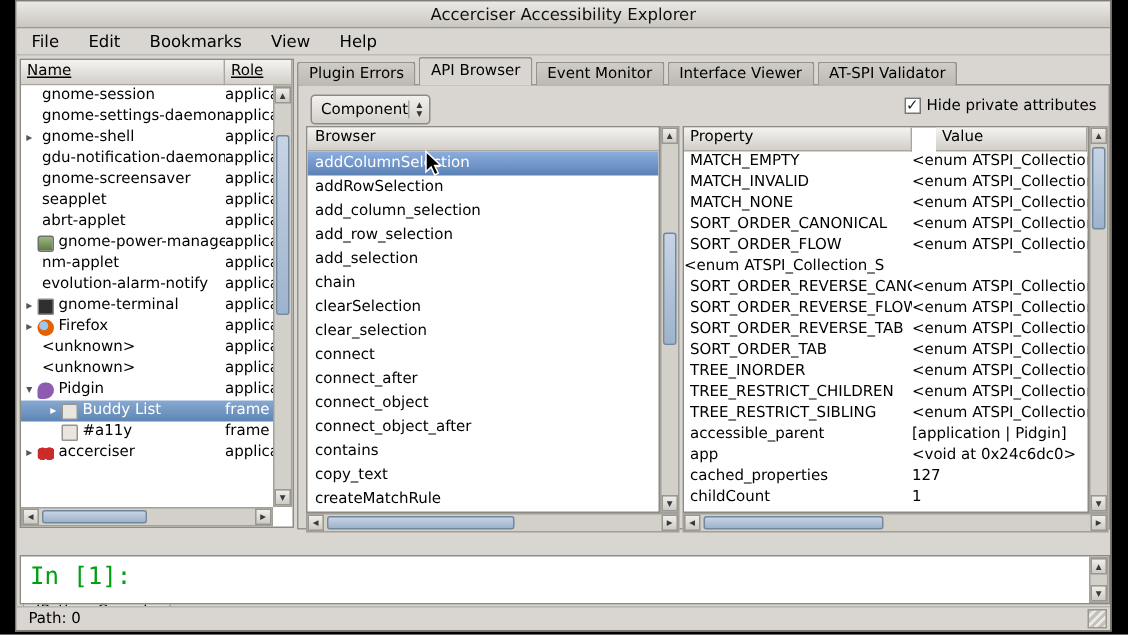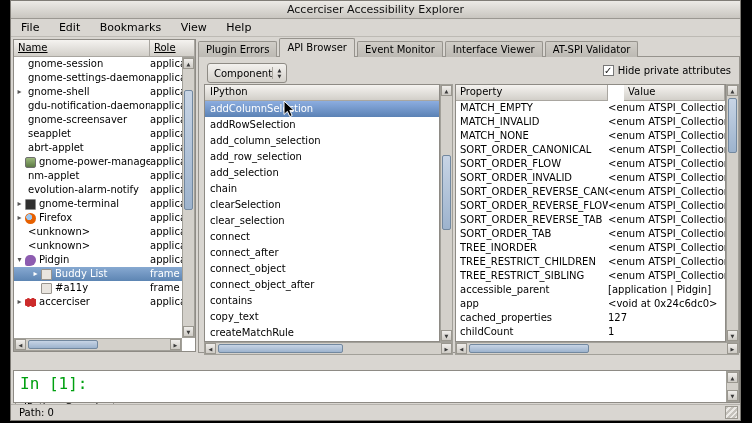--- a/index.html
+++ b/index.html
@@ -327,21 +327,21 @@
           <span>▼</span>
       </span>
     </div>
 
     <div class="chk-row">
       <span class="chk-box">✓</span>
       <span>Hide private attributes</span>
     </div>
 
     <div class="method-pane">
-      <div class="method-head">IPython</div>
+      <div class="method-head">Browser</div>
       <div>
 
           <div class="method-item selected"><span>addColumnSelection</span></div>
 
           <div class="method-item"><span>addRowSelection</span></div>
 
           <div class="method-item"><span>add_column_selection</span></div>
 
           <div class="method-item"><span>add_row_selection</span></div>
 
@@ -401,21 +401,20 @@
             <div class="prop-name">SORT_ORDER_CANONICAL</div>
             <div class="prop-val">&lt;enum ATSPI_Collection_S</div>
           </div>
 
           <div class="prop-row">
             <div class="prop-name">SORT_ORDER_FLOW</div>
             <div class="prop-val">&lt;enum ATSPI_Collection_S</div>
           </div>
 
           <div class="prop-row">
-            <div class="prop-name">SORT_ORDER_INVALID</div>
             <div class="prop-val">&lt;enum ATSPI_Collection_S</div>
           </div>
 
           <div class="prop-row">
             <div class="prop-name">SORT_ORDER_REVERSE_CANONICAL</div>
             <div class="prop-val">&lt;enum ATSPI_Collection_S</div>
           </div>
 
           <div class="prop-row">
             <div class="prop-name">SORT_ORDER_REVERSE_FLOW</div>

